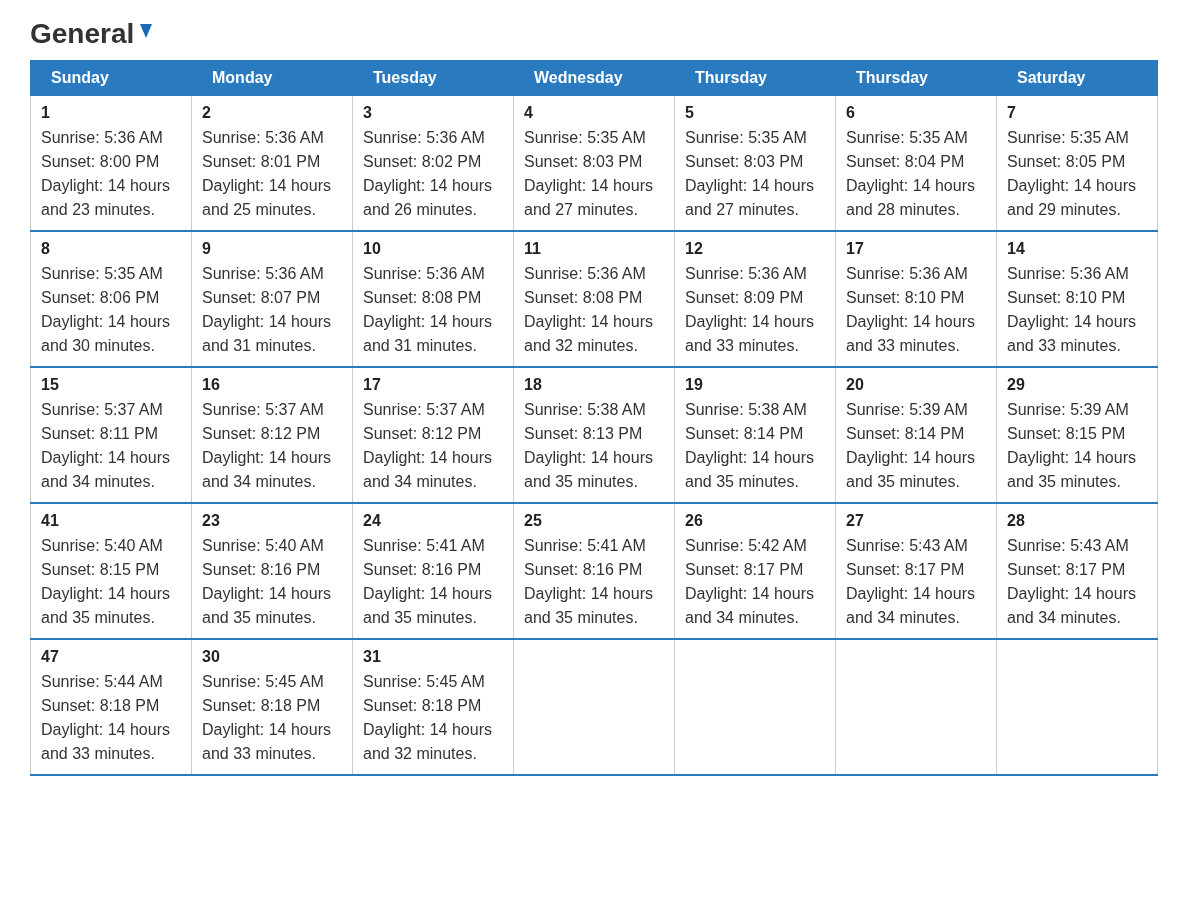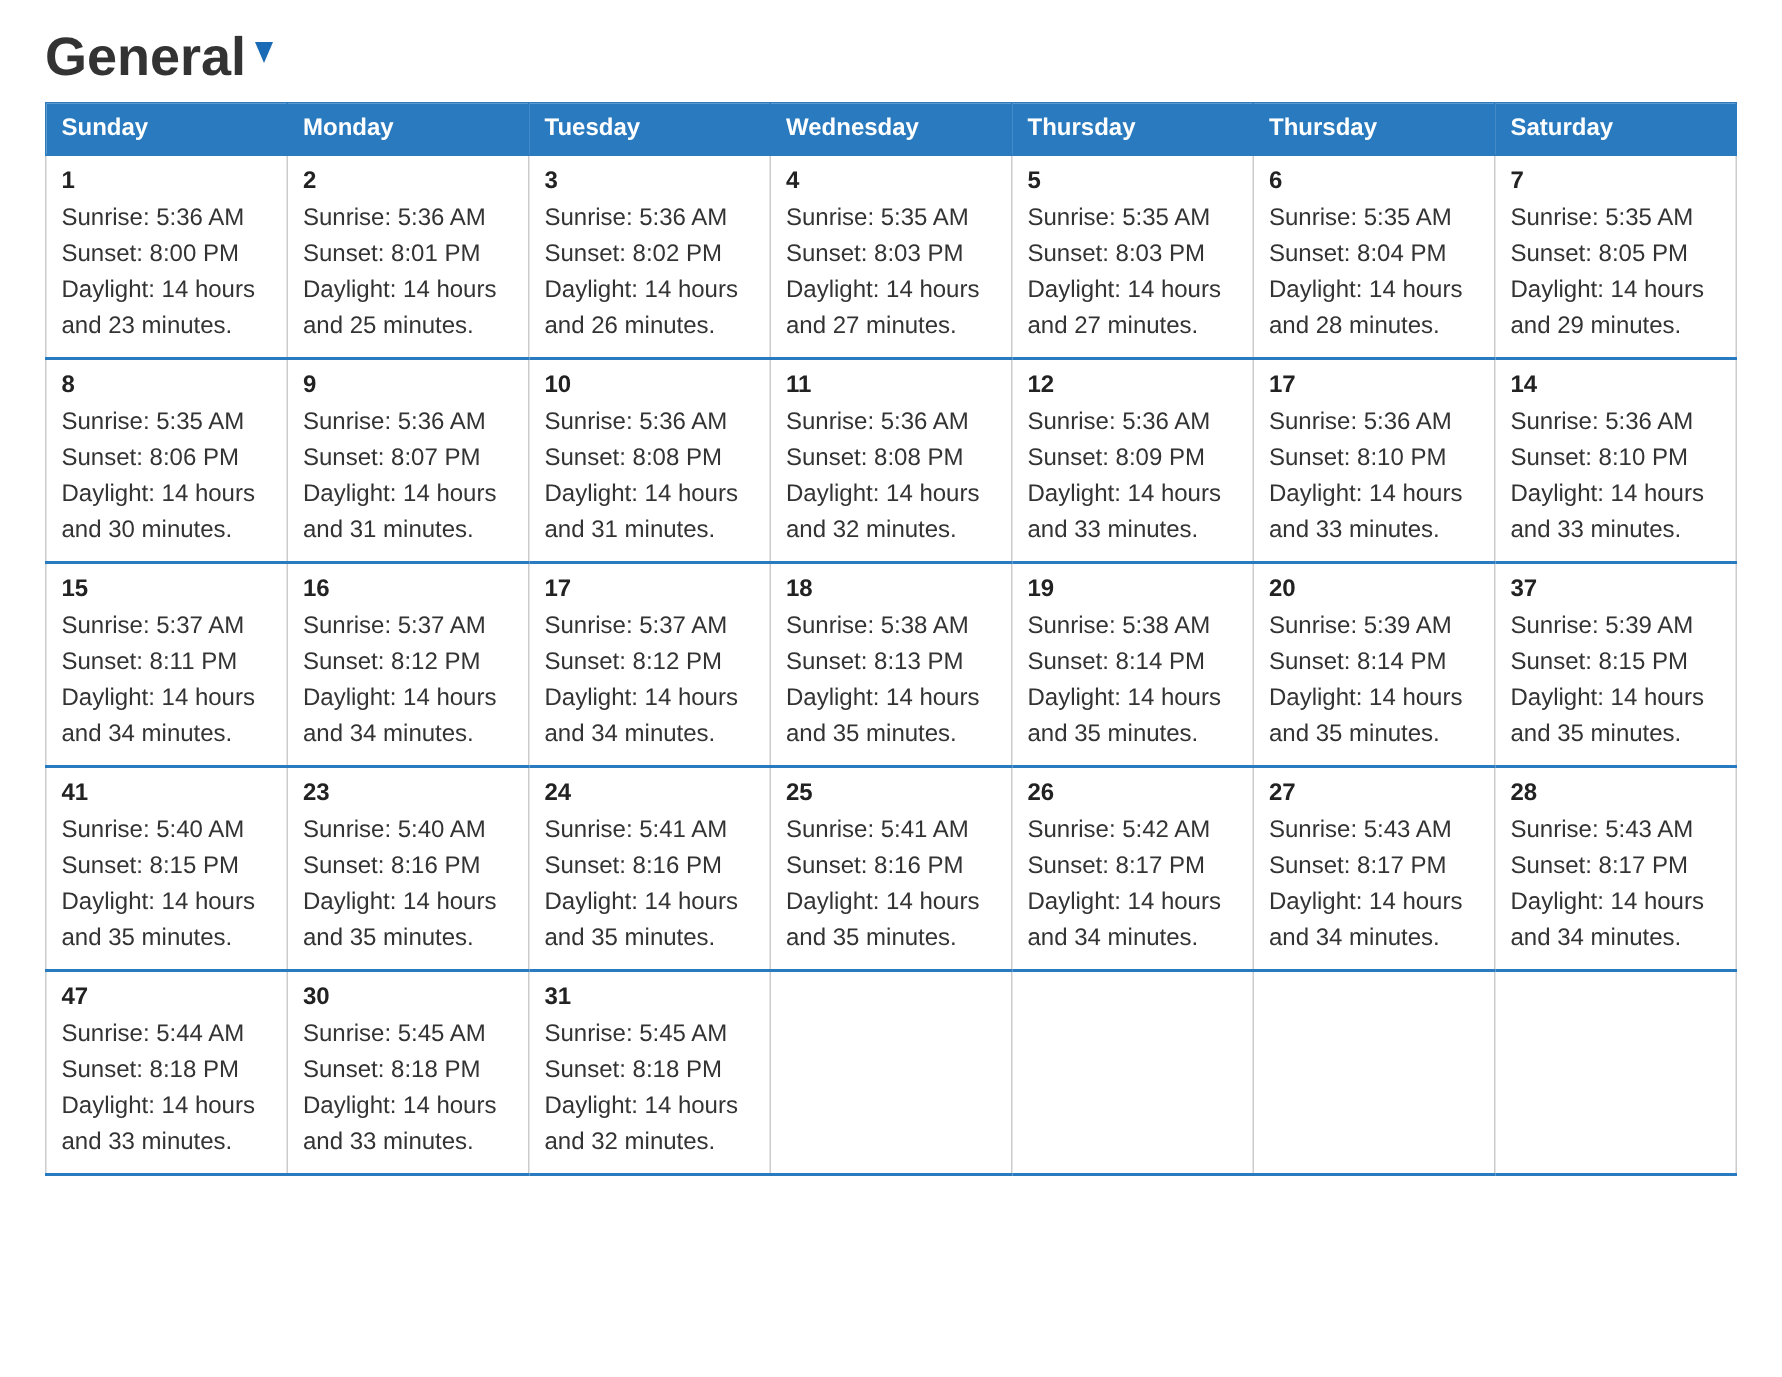--- a/index.html
+++ b/index.html
@@ -15,21 +15,21 @@
       justify-content: space-between;
       align-items: flex-start;
       margin-bottom: 10px;
     }
     .logo {
       display: flex;
       flex-direction: column;
       align-items: flex-start;
     }
     .logo-text {
-      font-size: 36px;
+      font-size: 28px;
       font-weight: bold;
       color: #333;
       line-height: 1;
     }
     .logo-line2 {
       font-size: 28px;
       font-weight: bold;
       color: #1a6bb5;
       line-height: 1;
       margin-top: 2px;
@@ -52,21 +52,21 @@
     table {
       width: 100%;
       border-collapse: collapse;
       margin-top: 10px;
     }
     thead tr th {
       background-color: #2a7abf;
       color: #fff;
       font-size: 16px;
       font-weight: bold;
-      padding: 8px 10px;
+      padding: 8px 20px;
       text-align: left;
       border: 1px solid #2a7abf;
     }
     tbody tr td {
       vertical-align: top;
       padding: 8px 10px;
       border: 1px solid #ccc;
       border-bottom: 2px solid #2a7abf;
       font-size: 13px;
       color: #333;
@@ -200,21 +200,21 @@
       </td>
         <td>
         <span class="day-num">19</span>
         <span class="info">Sunrise: 5:38 AM<br>Sunset: 8:14 PM<br>Daylight: 14 hours<br>and 35 minutes.</span>
       </td>
         <td>
         <span class="day-num">20</span>
         <span class="info">Sunrise: 5:39 AM<br>Sunset: 8:14 PM<br>Daylight: 14 hours<br>and 35 minutes.</span>
       </td>
         <td>
-        <span class="day-num">37</span>
+        <span class="day-num">29</span>
         <span class="info">Sunrise: 5:39 AM<br>Sunset: 8:15 PM<br>Daylight: 14 hours<br>and 35 minutes.</span>
       </td>
       </tr>
       <tr>
         <td>
         <span class="day-num">41</span>
         <span class="info">Sunrise: 5:40 AM<br>Sunset: 8:15 PM<br>Daylight: 14 hours<br>and 35 minutes.</span>
       </td>
         <td>
         <span class="day-num">23</span>

